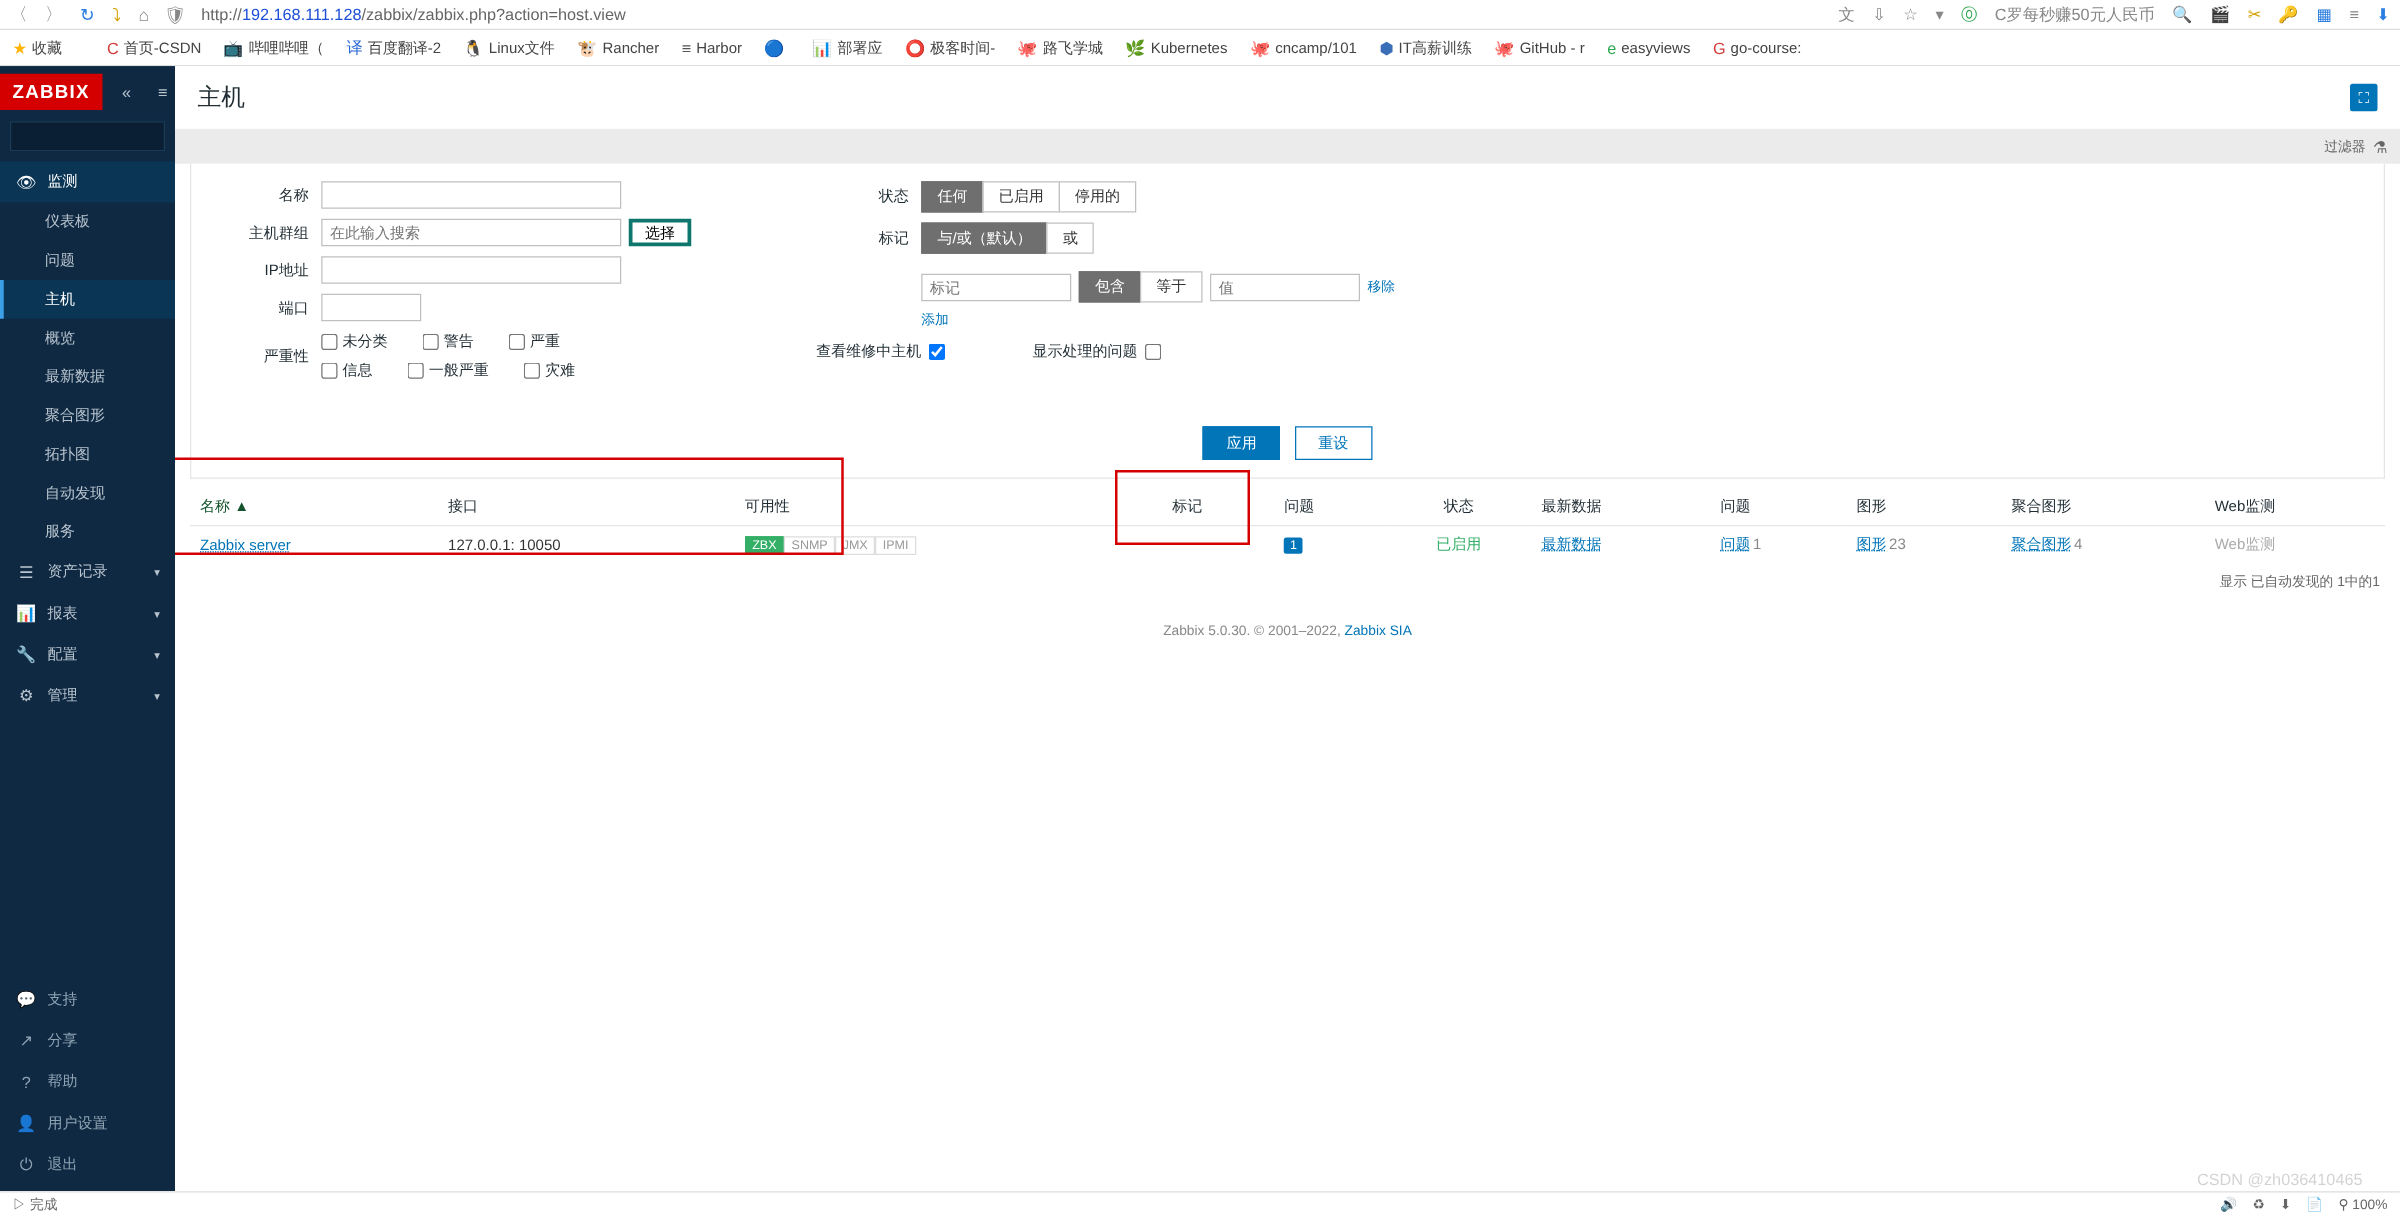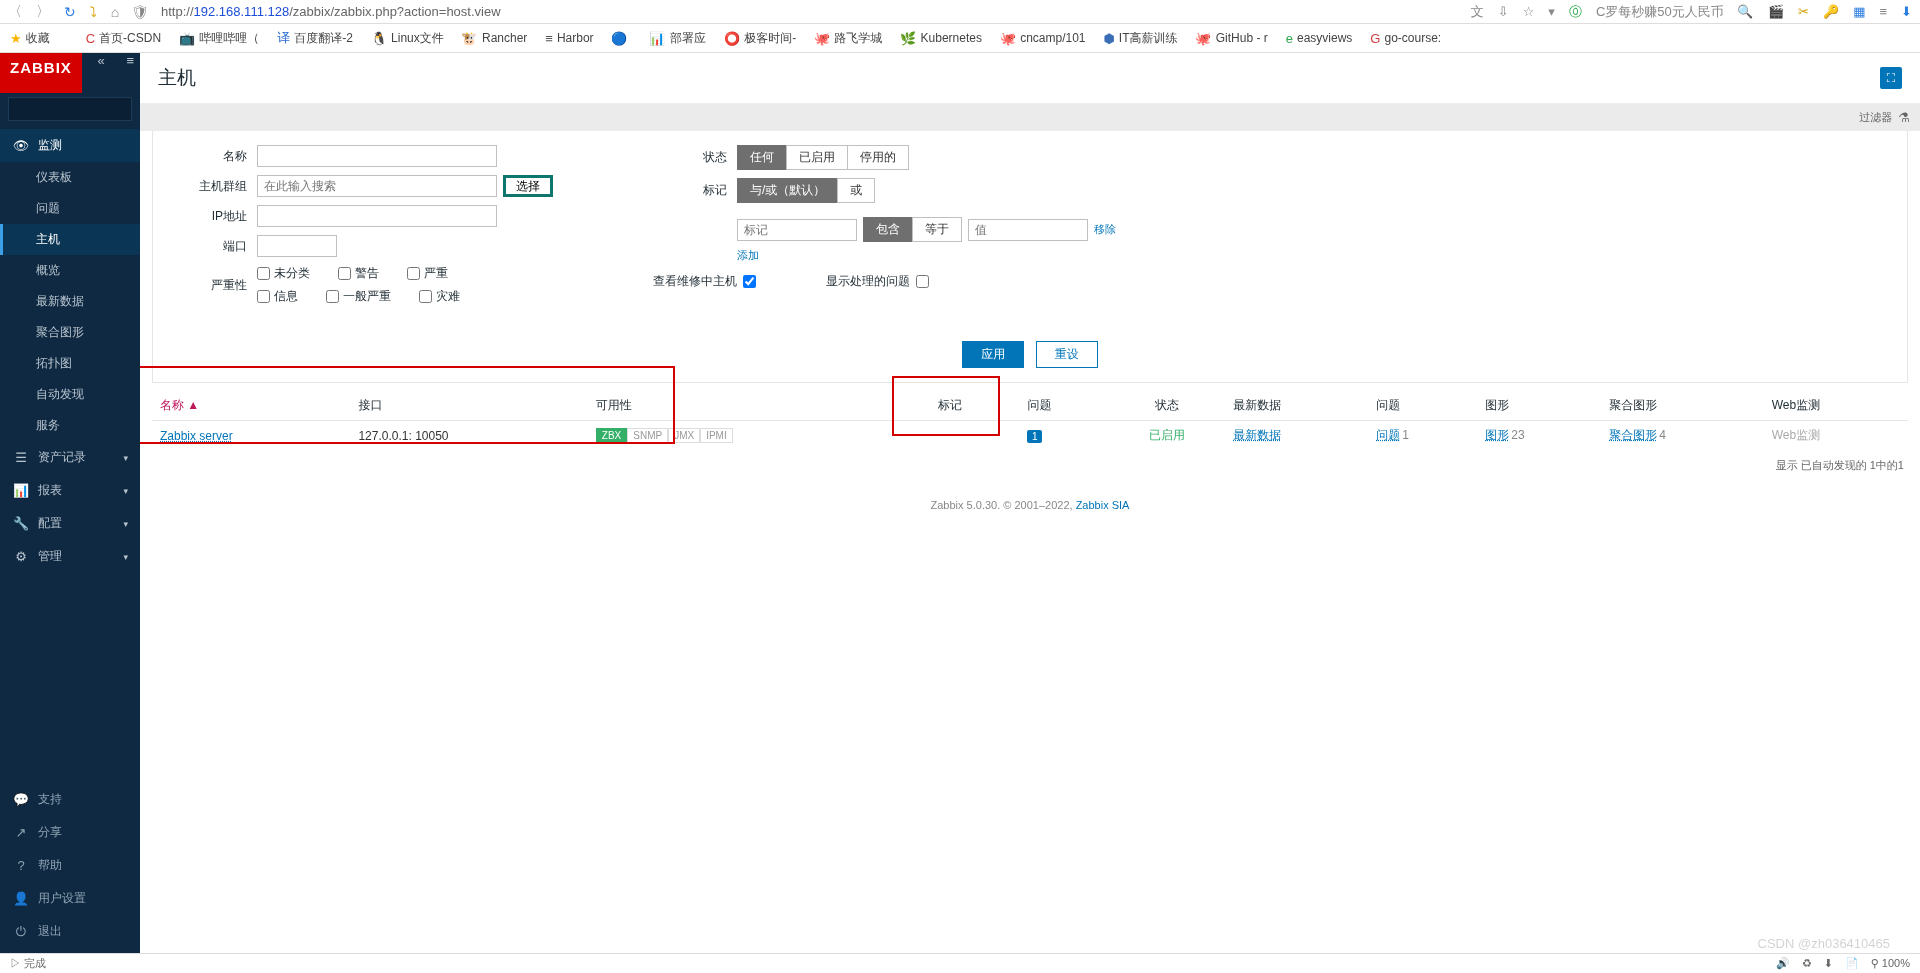--- a/index.html
+++ b/index.html
@@ -15,21 +15,21 @@
 .shield { color: #4caf50; }
 .star-ico { color:#ffb400; }
 
 .bookmarks { height: 29px; border-bottom: 1px solid #ddd; display: flex; align-items: center; padding: 0 10px; gap: 18px; font-size: 12px; color: #444; }
 .bookmarks .bm-item { display: flex; align-items: center; gap: 4px; cursor: pointer; }
 .bookmarks .fav-ico { font-size: 13px; }
 
 
 .layout { display: flex; height: calc(100vh - 53px - 20px); }
 .sidebar { width: 140px; background: #0f2943; color: #b8c4ce; display: flex; flex-direction: column; }
-.logo-row { display: flex; height: 40px; background: #0f2943; }
+.logo-row { display: flex; align-items: center; height: 40px; background: #0f2943; }
 .logo { background: #d40000; color: #fff; font-weight: bold; font-size: 15px; padding: 6px 10px; letter-spacing: 1px; }
 .collapse-btn { color: #b8c4ce; margin-left: auto; margin-right: 6px; font-size: 13px; cursor: pointer; }
 .sb-search { margin: 4px 8px 8px; background: #0a1f33; border: 1px solid #1a3a55; height: 24px; display: flex; align-items: center; padding: 0 6px; }
 .sb-search input { background: transparent; border: none; outline: none; color: #fff; flex: 1; font-size: 11px; }
 .sb-search .s-ico { color: #6a7f92; }
 .sb-section { display: flex; align-items: center; padding: 8px 12px; cursor: pointer; }
 .sb-section .s-ico { width: 18px; text-align: center; margin-right: 8px; font-size: 13px; }
 .sb-section.active { background: #0a3555; color: #fff; }
 .sb-section .chev { margin-left: auto; font-size: 9px; }
 .sb-children { }
@@ -68,21 +68,21 @@
 .tag-in { border: 1px solid #c0c0c0; height: 22px; padding: 0 6px; font-size: 12px; }
 .w120 { width: 120px; }
 .filter-actions { text-align: center; margin-top: 28px; }
 .btn-primary { background: #0275b8; color: #fff; border: 1px solid #0275b8; padding: 4px 18px; cursor: pointer; font-size: 12px; }
 .btn-default { background: #fff; color: #0275b8; border: 1px solid #0275b8; padding: 4px 18px; cursor: pointer; font-size: 12px; margin-left: 8px; }
 
 
 .table-wrap { margin: 8px 12px; position: relative; }
 .htbl { width: 100%; border-collapse: collapse; font-size: 12px; }
 .htbl th { text-align: left; padding: 6px 8px; color: #1f2c33; font-weight: normal; background:#fff; }
-.htbl th.sortable { color: #be185d; cursor: pointer; }
+.htbl th.sortable { color: #14532d; cursor: pointer; }
 .htbl td { padding: 6px 8px; border-top: 1px solid #e5e5e5; }
 .link-cell { color: #0275b8; text-decoration: underline dotted; cursor: pointer; }
 .avail-badge { display: inline-block; padding: 1px 5px; font-size: 10px; color: #999; border: 1px solid #ddd; }
 .avail-badge.on { background: #34af67; color: #fff; border-color: #34af67; }
 .blue-badge { background: #0275b8; color: #fff; display: inline-block; min-width: 15px; text-align: center; border-radius: 2px; font-size: 10px; padding: 1px 3px; }
 .green-txt { color: #34af67; }
 .grey-txt { color: #aaa; }
 .cnt { color: #888; margin-left: 2px; }
 .summary { text-align: right; color: #666; font-size: 11px; padding: 8px 4px; }
 

